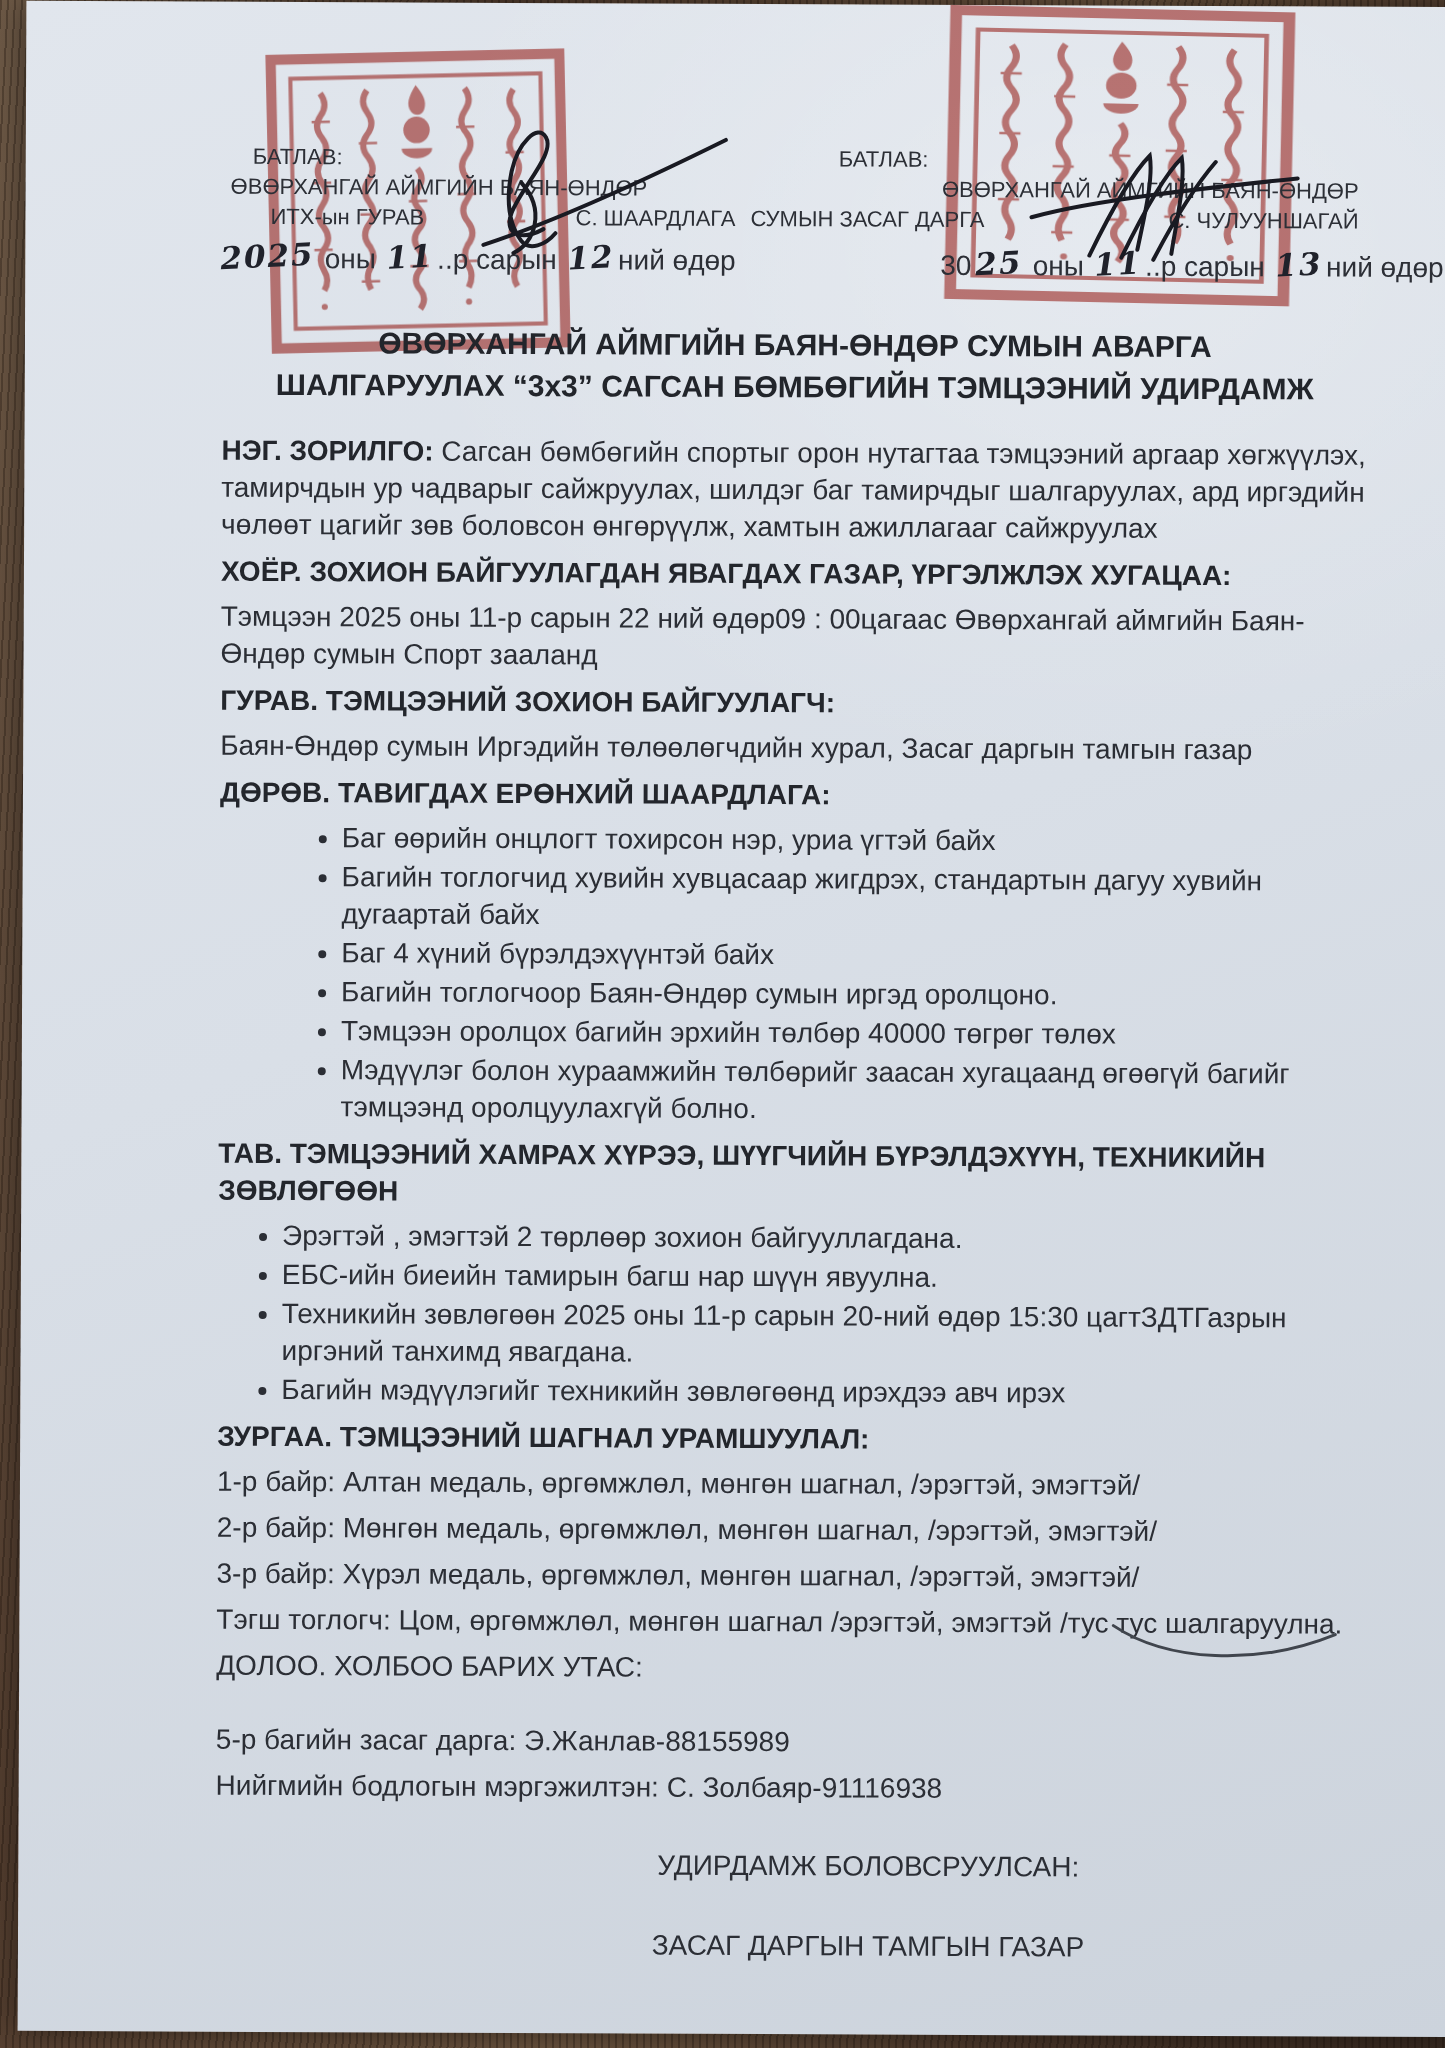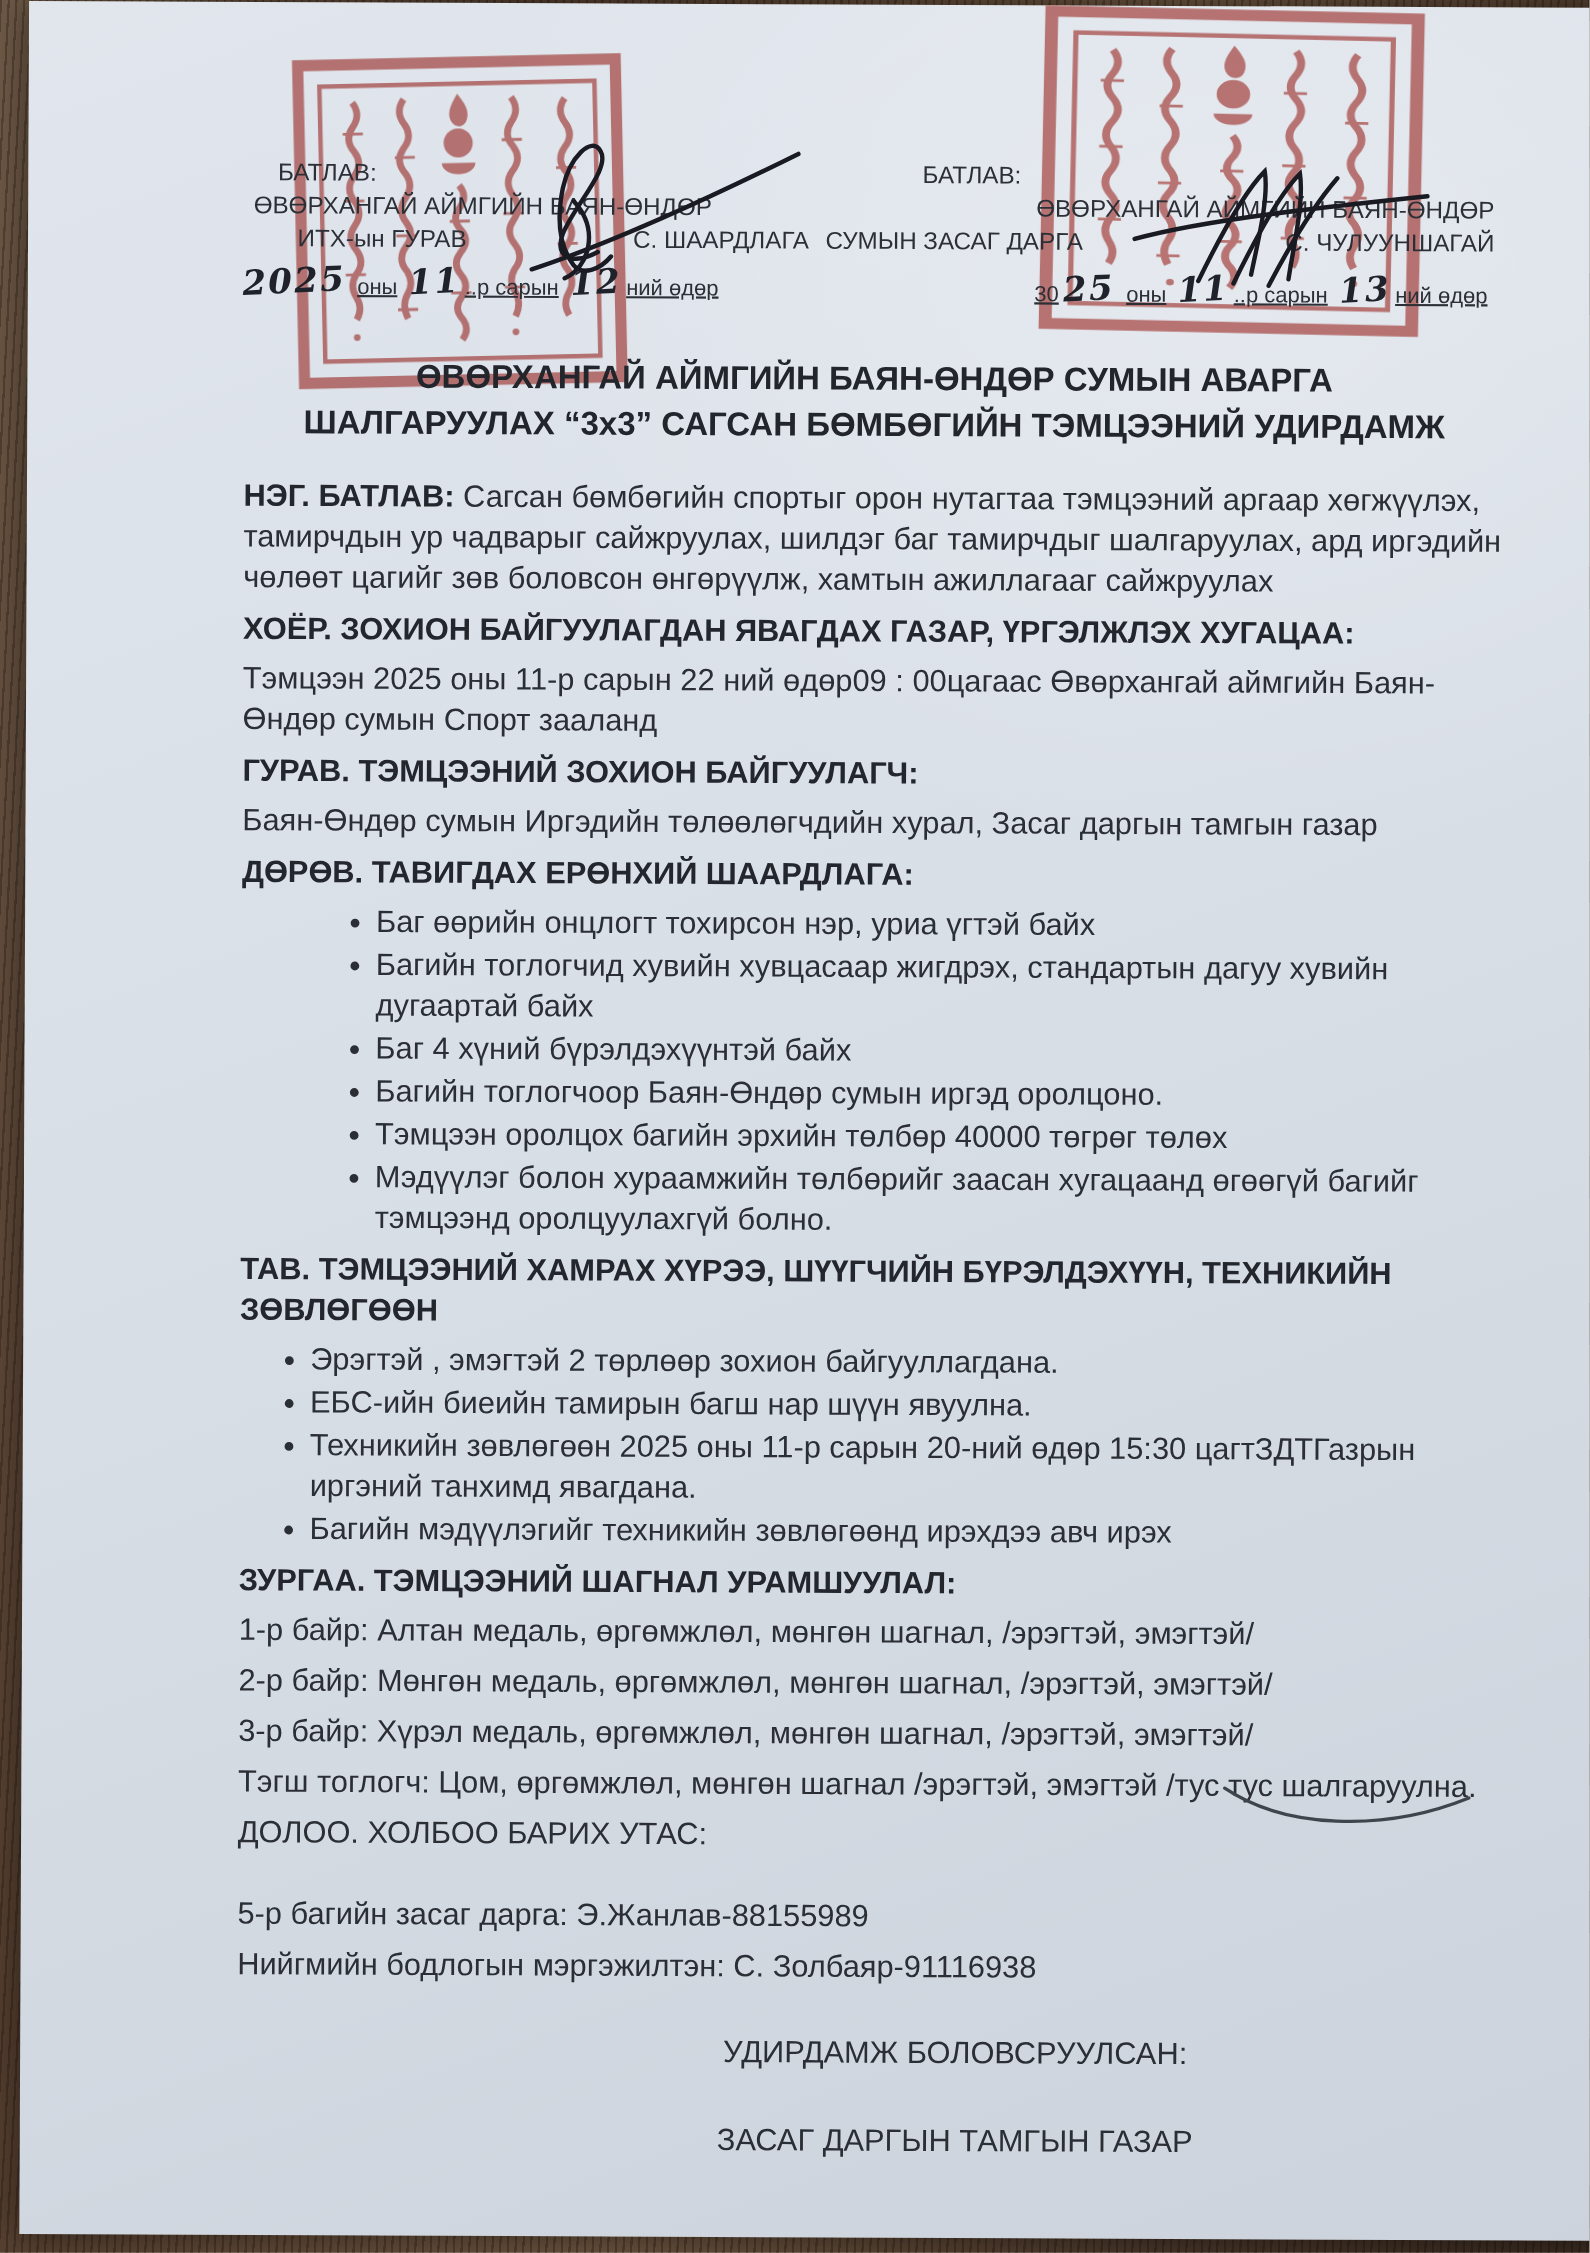--- a/index.html
+++ b/index.html
@@ -37,21 +37,21 @@
   .approval-right{left:725px;top:140px;width:608px;}
   .appr-label{padding-left:22px;}
   .approval-right .appr-label{padding-left:88px;}
   .appr-org{white-space:nowrap;}
   .approval-right .appr-org{text-align:right;}
   .appr-row{display:flex;justify-content:space-between;}
   .approval-left .appr-row{padding-left:40px;}
   .appr-date{position:absolute;white-space:nowrap;}
   .approval-left .appr-date{left:-14px;top:100px;}
   .approval-right .appr-date{left:190px;top:104px;}
-  .appr-date .print{font-size:20px;color:#2c2f36;text-decoration:underline;}
+  .appr-date .print{font-size:28px;color:#2c2f36;}
   .appr-date .hand{
     display:inline-block;font-family:"DejaVu Serif",serif;font-style:italic;font-weight:bold;
     font-size:31px;color:#20222b;letter-spacing:2px;transform:rotate(-3deg);margin:0 4px;position:relative;top:-1px;
   }
   
   .title{position:absolute;left:195px;top:320px;width:1150px;text-align:center;
     font-size:30px;font-weight:bold;line-height:42px;color:#22252b;}
   
   .content{position:absolute;left:197px;top:430px;width:1152px;font-size:28px;line-height:37px;}
   .content p{margin:0 0 8px 0;}
@@ -161,21 +161,21 @@
     <path d="M128,122 C158,64 178,38 190,24"></path>
     <path d="M6,80 C70,62 180,50 272,40"></path>
   </svg>
 
   <div class="title">
     <div>ӨВӨРХАНГАЙ АЙМГИЙН БАЯН-ӨНДӨР СУМЫН АВАРГА</div>
     <div>ШАЛГАРУУЛАХ “3х3” САГСАН БӨМБӨГИЙН ТЭМЦЭЭНИЙ УДИРДАМЖ</div>
   </div>
 
   <div class="content">
-    <p class="para"><strong class="inline-h">НЭГ. БАТЛАВ:</strong><span> Сагсан  бөмбөгийн спортыг орон нутагтаа тэмцээний аргаар хөгжүүлэх, тамирчдын ур чадварыг сайжруулах, шилдэг баг тамирчдыг шалгаруулах, ард иргэдийн чөлөөт цагийг зөв боловсон өнгөрүүлж, хамтын ажиллагааг сайжруулах</span></p>
+    <p class="para"><strong class="inline-h">НЭГ. ЗОРИЛГО:</strong><span> Сагсан  бөмбөгийн спортыг орон нутагтаа тэмцээний аргаар хөгжүүлэх, тамирчдын ур чадварыг сайжруулах, шилдэг баг тамирчдыг шалгаруулах, ард иргэдийн чөлөөт цагийг зөв боловсон өнгөрүүлж, хамтын ажиллагааг сайжруулах</span></p>
 
     <h2>ХОЁР. ЗОХИОН БАЙГУУЛАГДАН ЯВАГДАХ ГАЗАР, ҮРГЭЛЖЛЭХ ХУГАЦАА:</h2>
     <p>Тэмцээн 2025 оны 11-р сарын 22 ний өдөр09 : 00цагаас Өвөрхангай аймгийн Баян-Өндөр сумын Спорт зааланд</p>
 
     <h2>ГУРАВ. ТЭМЦЭЭНИЙ ЗОХИОН БАЙГУУЛАГЧ:</h2>
     <p>Баян-Өндөр сумын  Иргэдийн төлөөлөгчдийн хурал, Засаг даргын тамгын газар</p>
 
     <h2>ДӨРӨВ. ТАВИГДАХ ЕРӨНХИЙ ШААРДЛАГА:</h2>
     <ul class="list-indent">
       <li>Баг өөрийн онцлогт тохирсон нэр, уриа үгтэй байх</li>

